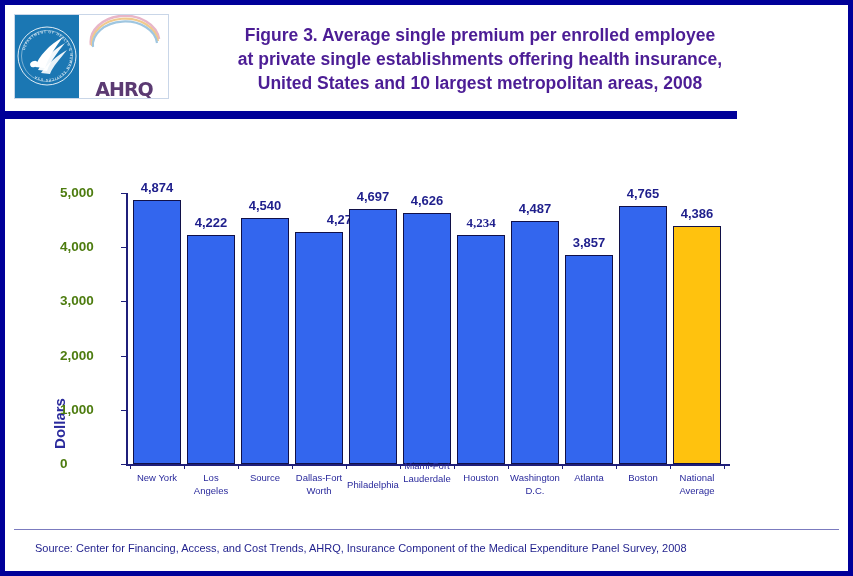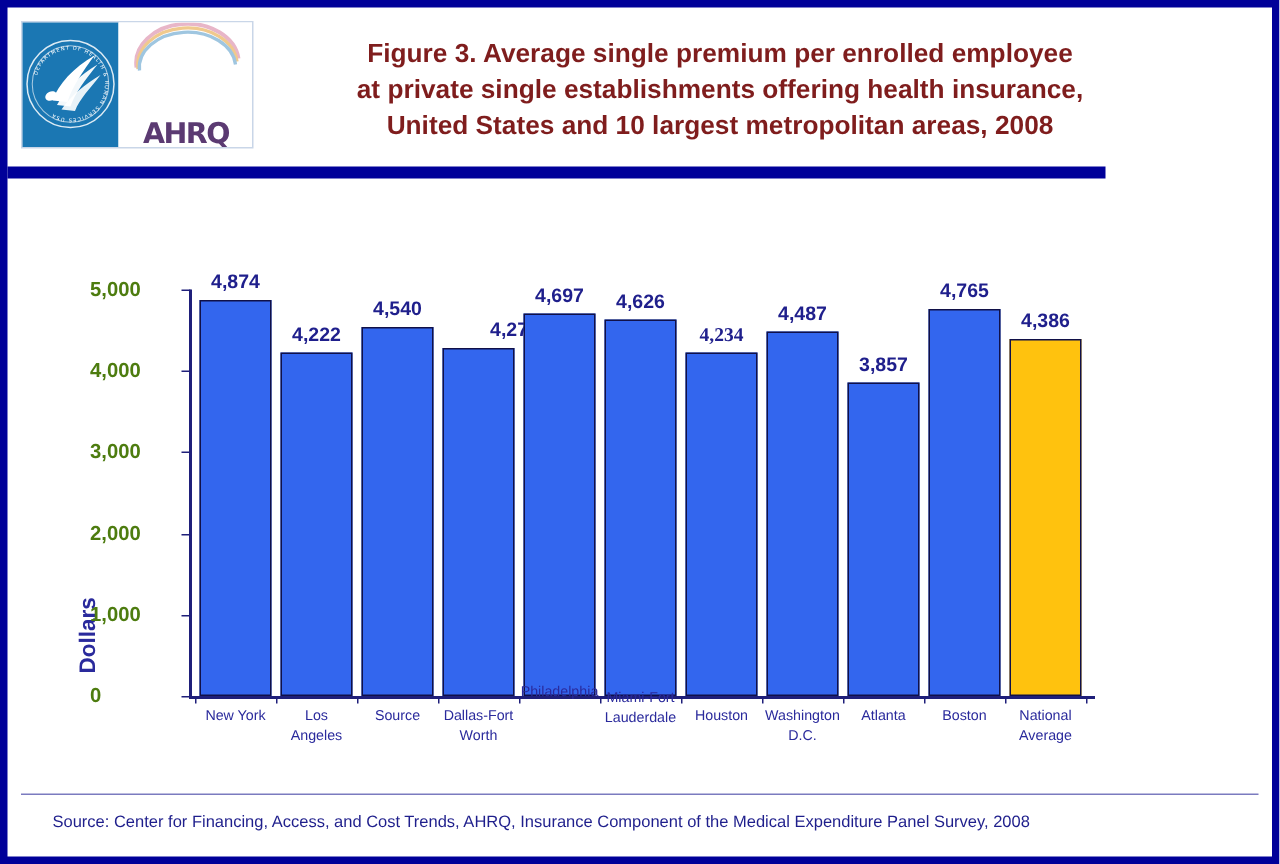--- a/index.html
+++ b/index.html
@@ -29,21 +29,21 @@
     color:#5b3a72;letter-spacing:-1px;line-height:19px;margin-top:48px;
   }
   .ahrq-tag{
     position:absolute;left:0;top:38px;width:90px;text-align:center;
     font-family:"Liberation Sans",sans-serif;font-style:italic;font-weight:bold;
     font-size:8.5px;line-height:11px;color:#1d5fa8;
   }
 
   #title{
     position:absolute;left:175px;top:18px;width:600px;text-align:center;
-    color:#7f1d1d;font-weight:bold;font-size:17.5px;line-height:24px;
+    color:#4c1d95;font-weight:bold;font-size:17.5px;line-height:24px;
     font-family:"Liberation Sans",sans-serif;
   }
   #title div{white-space:nowrap;}
 
   #header-rule{
     position:absolute;left:0px;top:106px;width:732px;height:8px;background:#000099;
   }
 
   
   #chart{position:absolute;left:0;top:130px;width:843px;height:390px;}
@@ -171,21 +171,21 @@
         <div class="xtickmark" style="left: 233px;"></div>
         <div class="bar blue" style="left: 290px; width: 48px; height: 231.542px; top: 97.4576px; background: rgb(51, 102, 238);"></div>
         <div class="vlabel" style="left: 284px; width: 60px; top: 78.4576px; padding-left: 24px;">4,272</div>
         <div class="xlabel" style="left: 281px; width: 66px; top: 336px;">
           <div>Dallas-Fort</div>
           <div>Worth</div>
         </div>
         <div class="xtickmark" style="left: 287px;"></div>
         <div class="bar blue" style="left: 344px; width: 48px; height: 254.577px; top: 74.4226px; background: rgb(51, 102, 238);"></div>
         <div class="vlabel" style="left: 338px; width: 60px; top: 55.4226px;">4,697</div>
-        <div class="xlabel" style="left: 335px; width: 66px; top: 320px;">
+        <div class="xlabel" style="left: 335px; width: 66px; top: 343px;">
           <div>Philadelphia</div>
         </div>
         <div class="xtickmark" style="left: 341px;"></div>
         <div class="bar blue" style="left: 398px; width: 48px; height: 250.729px; top: 78.2708px; background: rgb(51, 102, 238);"></div>
         <div class="vlabel" style="left: 392px; width: 60px; top: 59.2708px;">4,626</div>
         <div class="xlabel" style="left: 389px; width: 66px; top: 324px;">
           <div>Miami-Fort</div>
           <div>Lauderdale</div>
         </div>
         <div class="xtickmark" style="left: 395px;"></div>

